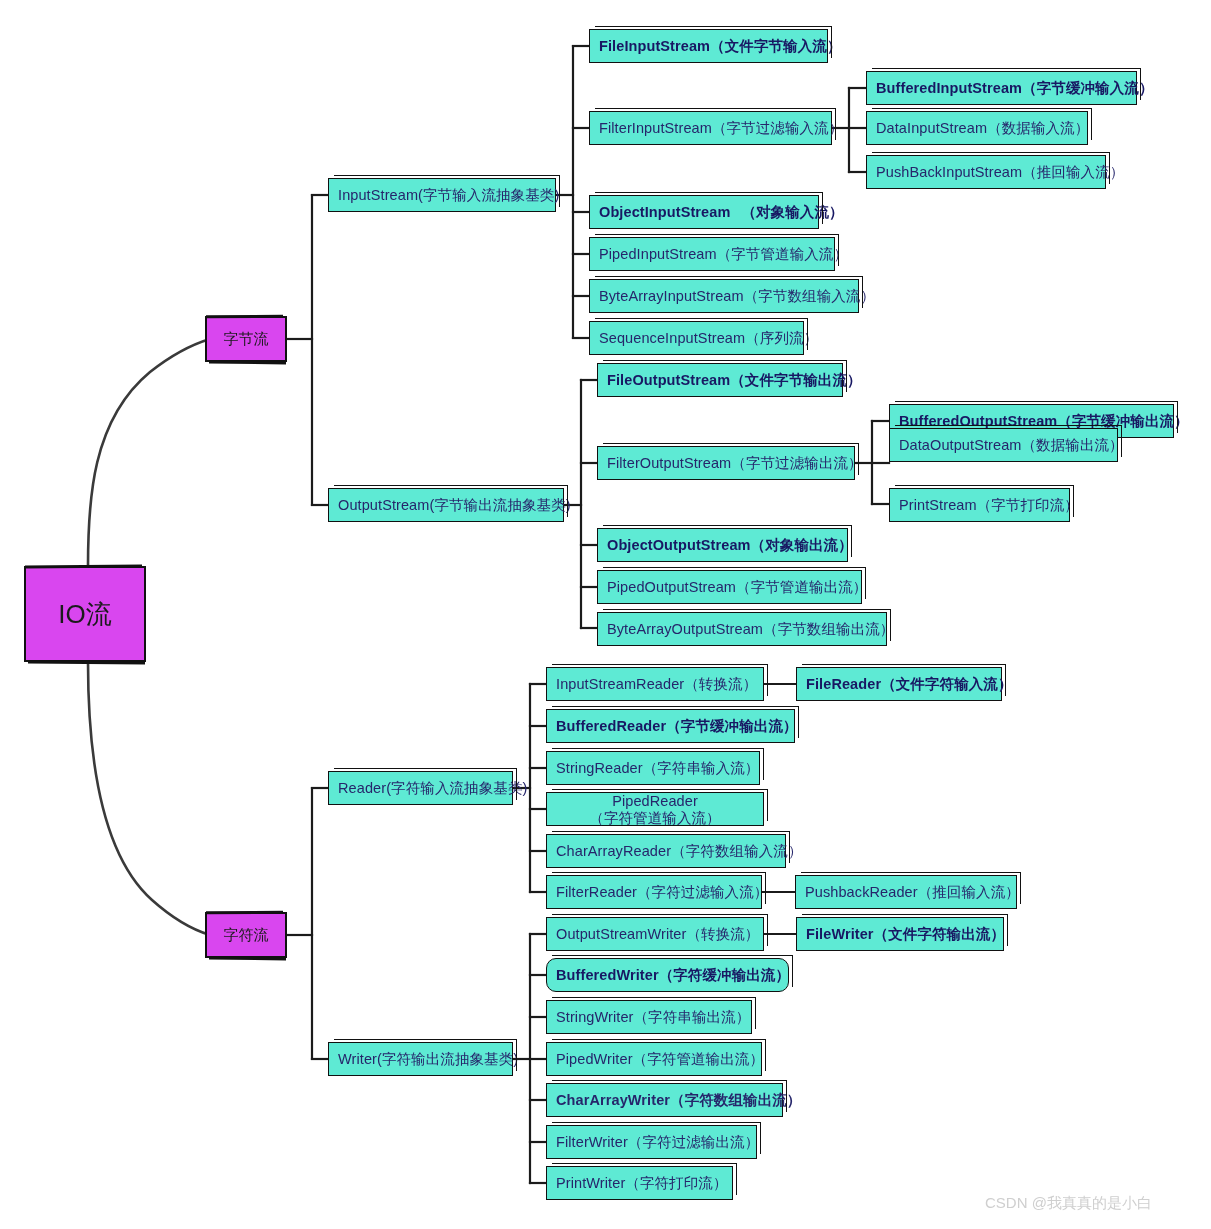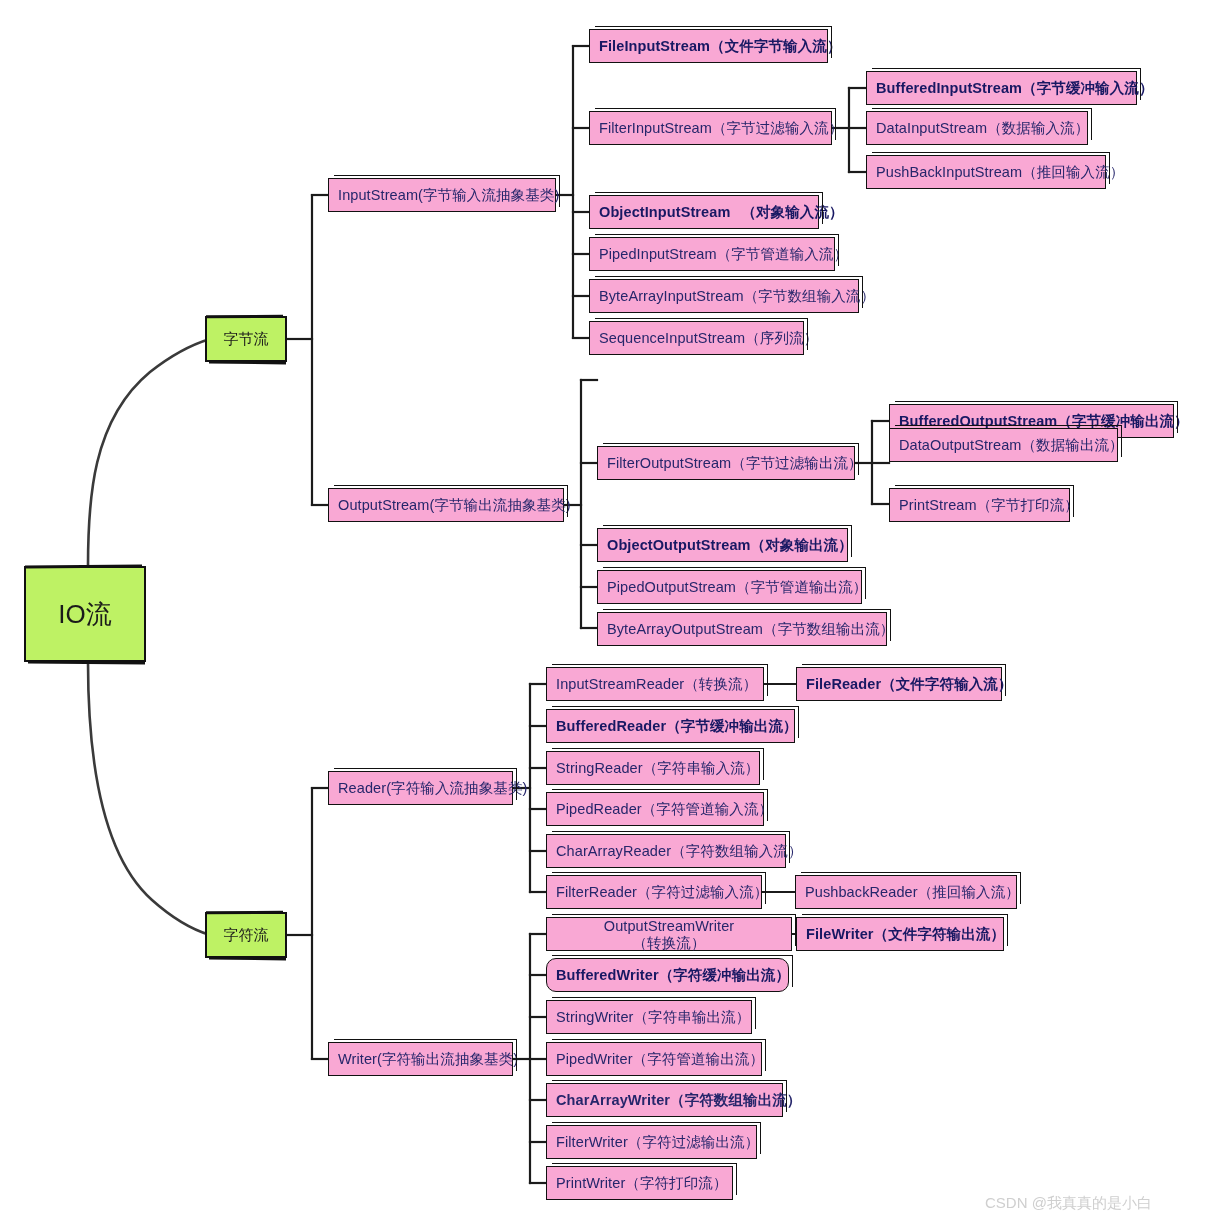--- a/index.html
+++ b/index.html
@@ -18,21 +18,21 @@
     position:absolute;
     left:0;top:0;
     width:1211px;height:1229px;
     pointer-events:none;
   }
   
   .node{
     position:absolute;
     box-sizing:border-box;
     border:1px solid #111111;
-    background:#f9a8d4;
+    background:#5eead4;
     color:#26266b;
     font-size:14.5px;
     line-height:1.15;
     display:flex;
     align-items:center;
     white-space:nowrap;
     padding:0 9px;
     letter-spacing:.1px;
   }
   
@@ -54,21 +54,21 @@
   }
   .node.bold{ font-weight:bold; color:#181863; }
   .node .cn{ font-weight:inherit; }
   .node.bold .en{ font-weight:bold; }
 
   
   .sketch{
     position:absolute;
     box-sizing:border-box;
     border:2.5px solid #111;
-    background:#bef264;
+    background:#d946ef;
     color:#1a1a1a;
     display:flex;
     align-items:center;
     justify-content:center;
     white-space:nowrap;
   }
   .sketch::before{
     content:"";
     position:absolute;
     left:-1px;right:2px;top:-3px;height:2.5px;background:#111;
@@ -227,20 +227,24 @@
   </div>
   <div class="node" style="left:866px;top:111px;width:222px;height:34px;">
     <span class="en">DataInputStream</span>
     <span class="cn">（数据输入流）</span>
   </div>
   <div class="node" style="left:866px;top:155px;width:240px;height:34px;">
     <span class="en">PushBackInputStream</span>
     <span class="cn">（推回输入流）</span>
   </div>
 
+  <div class="node bold" style="left:597px;top:363px;width:246px;height:34px;">
+    <span class="en">FileOutputStream</span>
+    <span class="cn">（文件字节输出流）</span>
+  </div>
   <div class="node" style="left:597px;top:446px;width:258px;height:34px;">
     <span class="en">FilterOutputStream</span>
     <span class="cn">（字节过滤输出流）</span>
   </div>
   <div class="node bold" style="left:597px;top:528px;width:251px;height:34px;">
     <span class="en">ObjectOutputStream</span>
     <span class="cn">（对象输出流）</span>
   </div>
   <div class="node" style="left:597px;top:570px;width:265px;height:34px;">
     <span class="en">PipedOutputStream</span>
@@ -269,21 +273,21 @@
     <span class="cn">（转换流）</span>
   </div>
   <div class="node bold" style="left:546px;top:709px;width:249px;height:34px;">
     <span class="en">BufferedReader</span>
     <span class="cn">（字节缓冲输出流）</span>
   </div>
   <div class="node" style="left:546px;top:751px;width:214px;height:34px;">
     <span class="en">StringReader</span>
     <span class="cn">（字符串输入流）</span>
   </div>
-  <div class="node" style="left:546px;top:792px;width:218px;height:34px;">
+  <div class="node" style="left:546px;top:792px;width:218px;height:34px;flex-direction:column;">
     <span class="en">PipedReader</span>
     <span class="cn">（字符管道输入流）</span>
   </div>
   <div class="node" style="left:546px;top:834px;width:240px;height:34px;">
     <span class="en">CharArrayReader</span>
     <span class="cn">（字符数组输入流）</span>
   </div>
   <div class="node" style="left:546px;top:875px;width:216px;height:34px;">
     <span class="en">FilterReader</span>
     <span class="cn">（字符过滤输入流）</span>
@@ -291,21 +295,21 @@
 
   <div class="node bold" style="left:796px;top:667px;width:206px;height:34px;">
     <span class="en">FileReader</span>
     <span class="cn">（文件字符输入流）</span>
   </div>
   <div class="node" style="left:795px;top:875px;width:222px;height:34px;">
     <span class="en">PushbackReader</span>
     <span class="cn">（推回输入流）</span>
   </div>
 
-  <div class="node" style="left:546px;top:917px;width:246px;height:34px;flex-direction:column;">
+  <div class="node" style="left:546px;top:917px;width:218px;height:34px;">
     <span class="en">OutputStreamWriter</span>
     <span class="cn">（转换流）</span>
   </div>
   <div class="node bold" style="left:546px;top:958px;width:243px;height:34px;border-radius:10px;">
     <span class="en">BufferedWriter</span>
     <span class="cn">（字符缓冲输出流）</span>
   </div>
   <div class="node" style="left:546px;top:1000px;width:206px;height:34px;">
     <span class="en">StringWriter</span>
     <span class="cn">（字符串输出流）</span>

